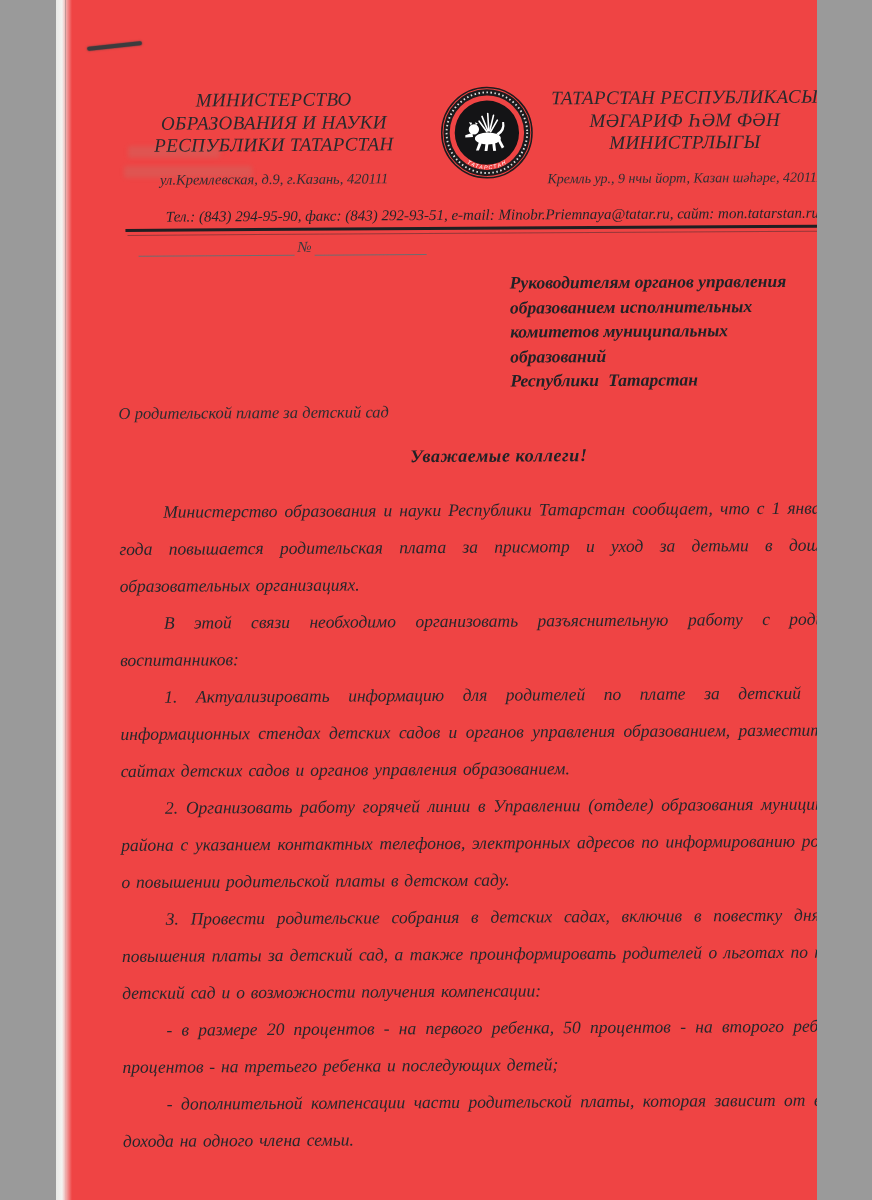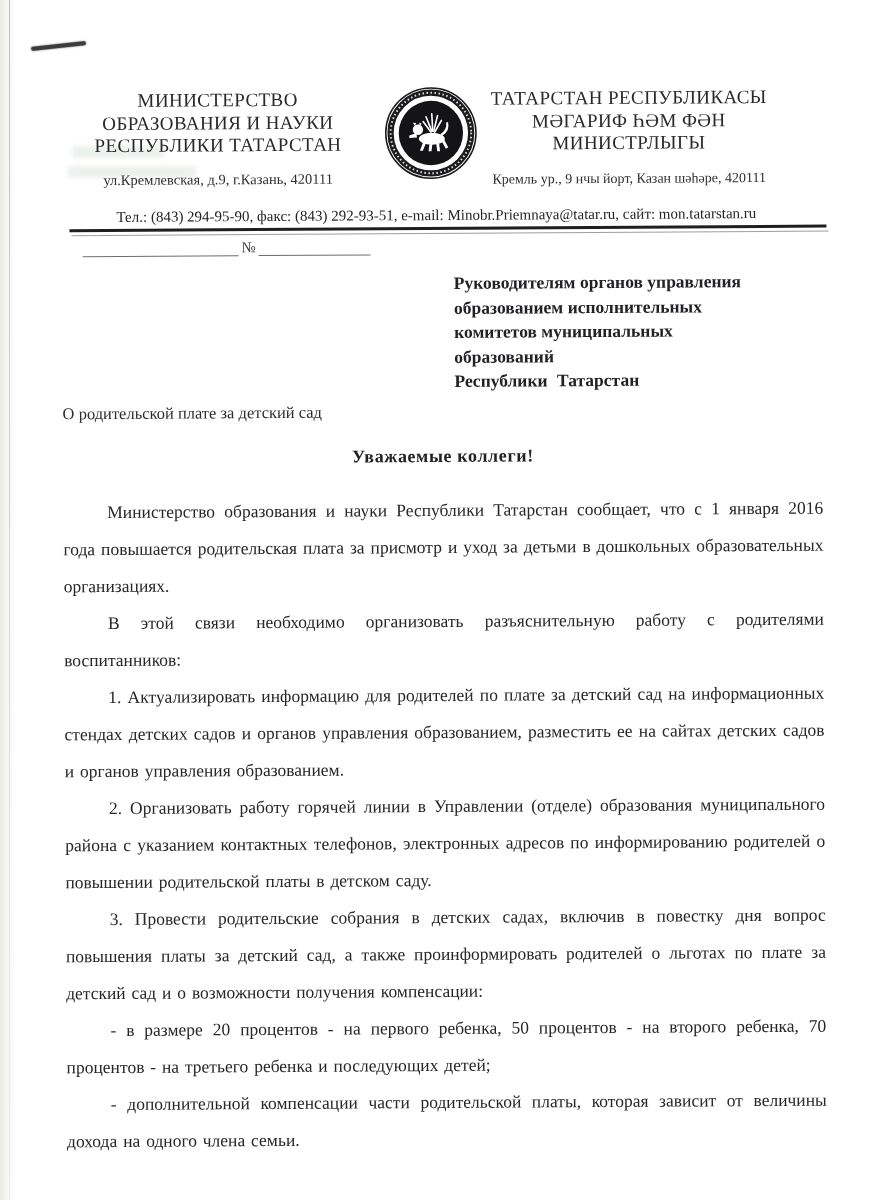--- a/index.html
+++ b/index.html
@@ -1,19 +1,19 @@
 <!DOCTYPE html>
 <html><head>
 <meta charset="utf-8">
 <style>
   html,body{margin:0;padding:0;background:#9a9a9a;}
   .page{
-    position:relative;width:872px;height:1200px;margin:0 auto;
-    background:#ffffff;overflow:hidden;
-    font-family:"Liberation Serif", serif;color:#2d2d30;
+    position:relative;width:761px;height:1200px;margin:0 auto;
+    background:#ef4444;overflow:hidden;
+    font-family:"Liberation Serif", serif;color:#2d2d30;font-style:italic;
   }
   
   .scan-edge{position:absolute;left:0;top:0;bottom:0;width:16px;
     background:linear-gradient(90deg,#e9e9e6 0,#f3f3f1 6px,rgba(246,246,244,0) 16px);}
   .scan-edge-line{position:absolute;left:9px;top:0;bottom:0;width:1px;
     background:linear-gradient(180deg,rgba(90,90,90,.35) 0,rgba(90,90,90,.18) 55%,rgba(90,90,90,.05) 100%);}
   .pen-mark{position:absolute;left:31px;top:44px;width:55px;height:3.5px;
     background:#3c3c3e;border-radius:2px;transform:rotate(-6deg);
     box-shadow:0 0 1.5px 0.5px rgba(60,60,62,.55);}
   .ghost{position:absolute;background:rgba(140,165,150,.16);filter:blur(2px);border-radius:2px;}

